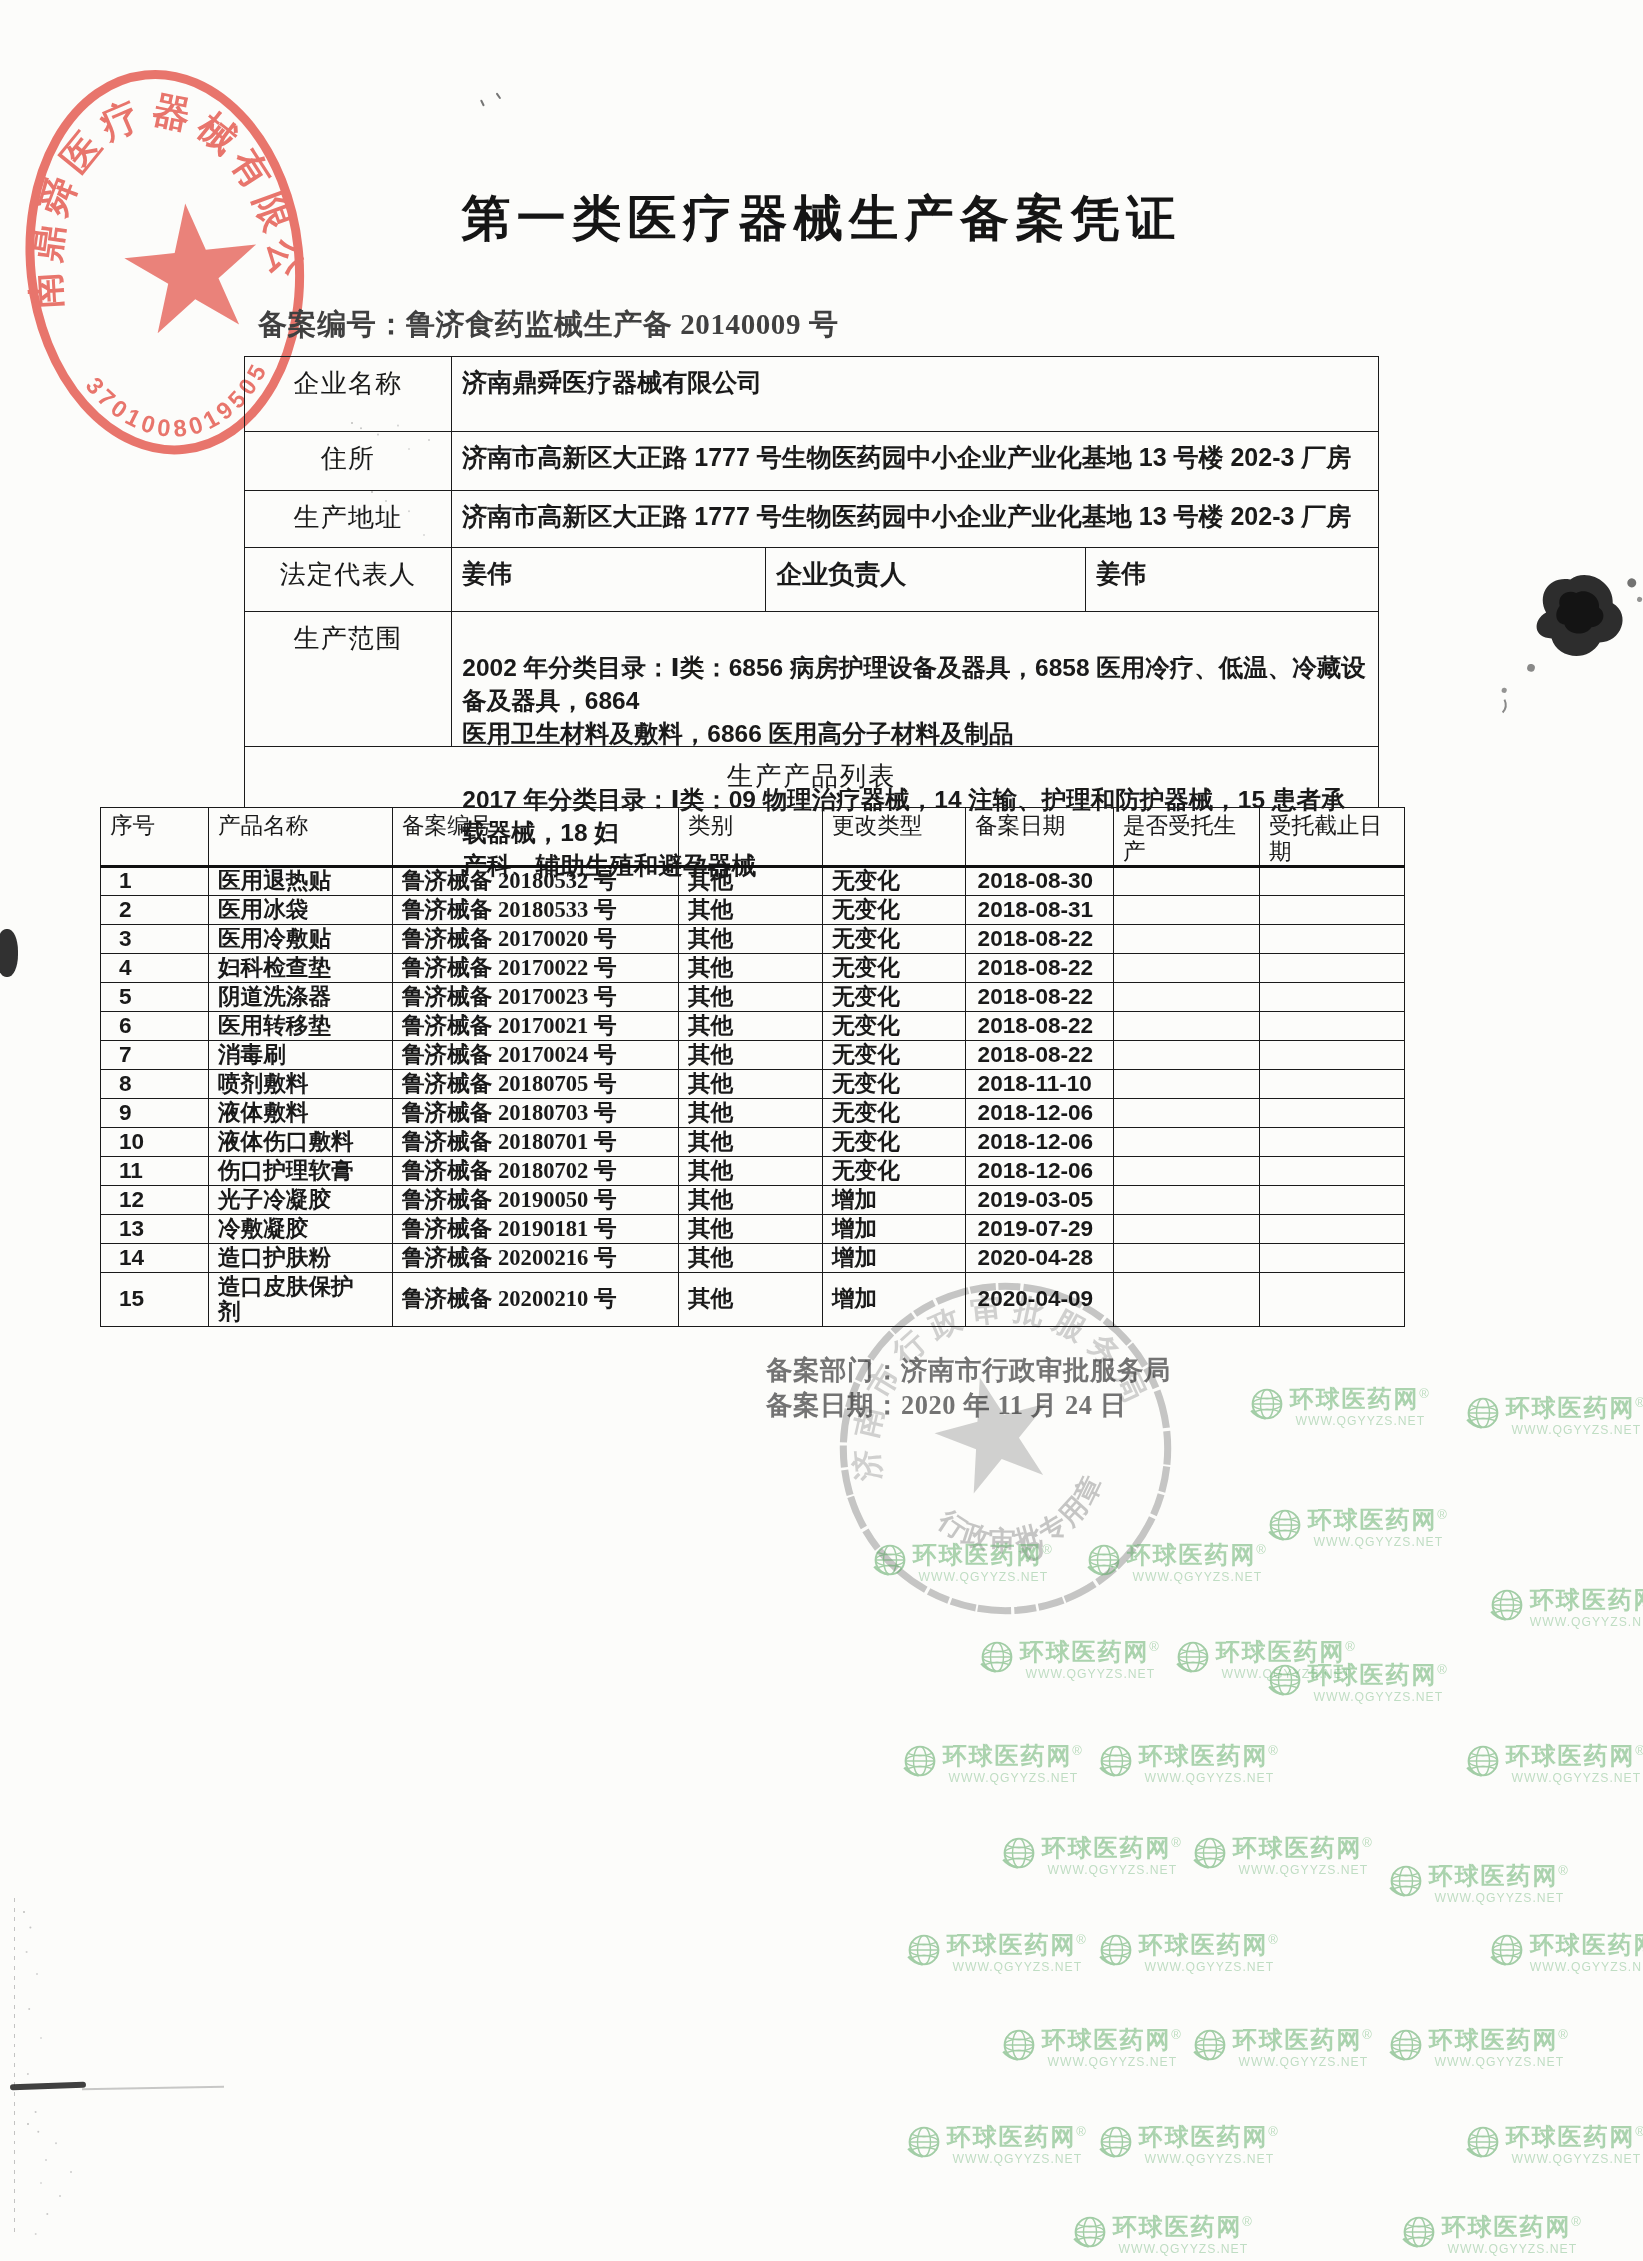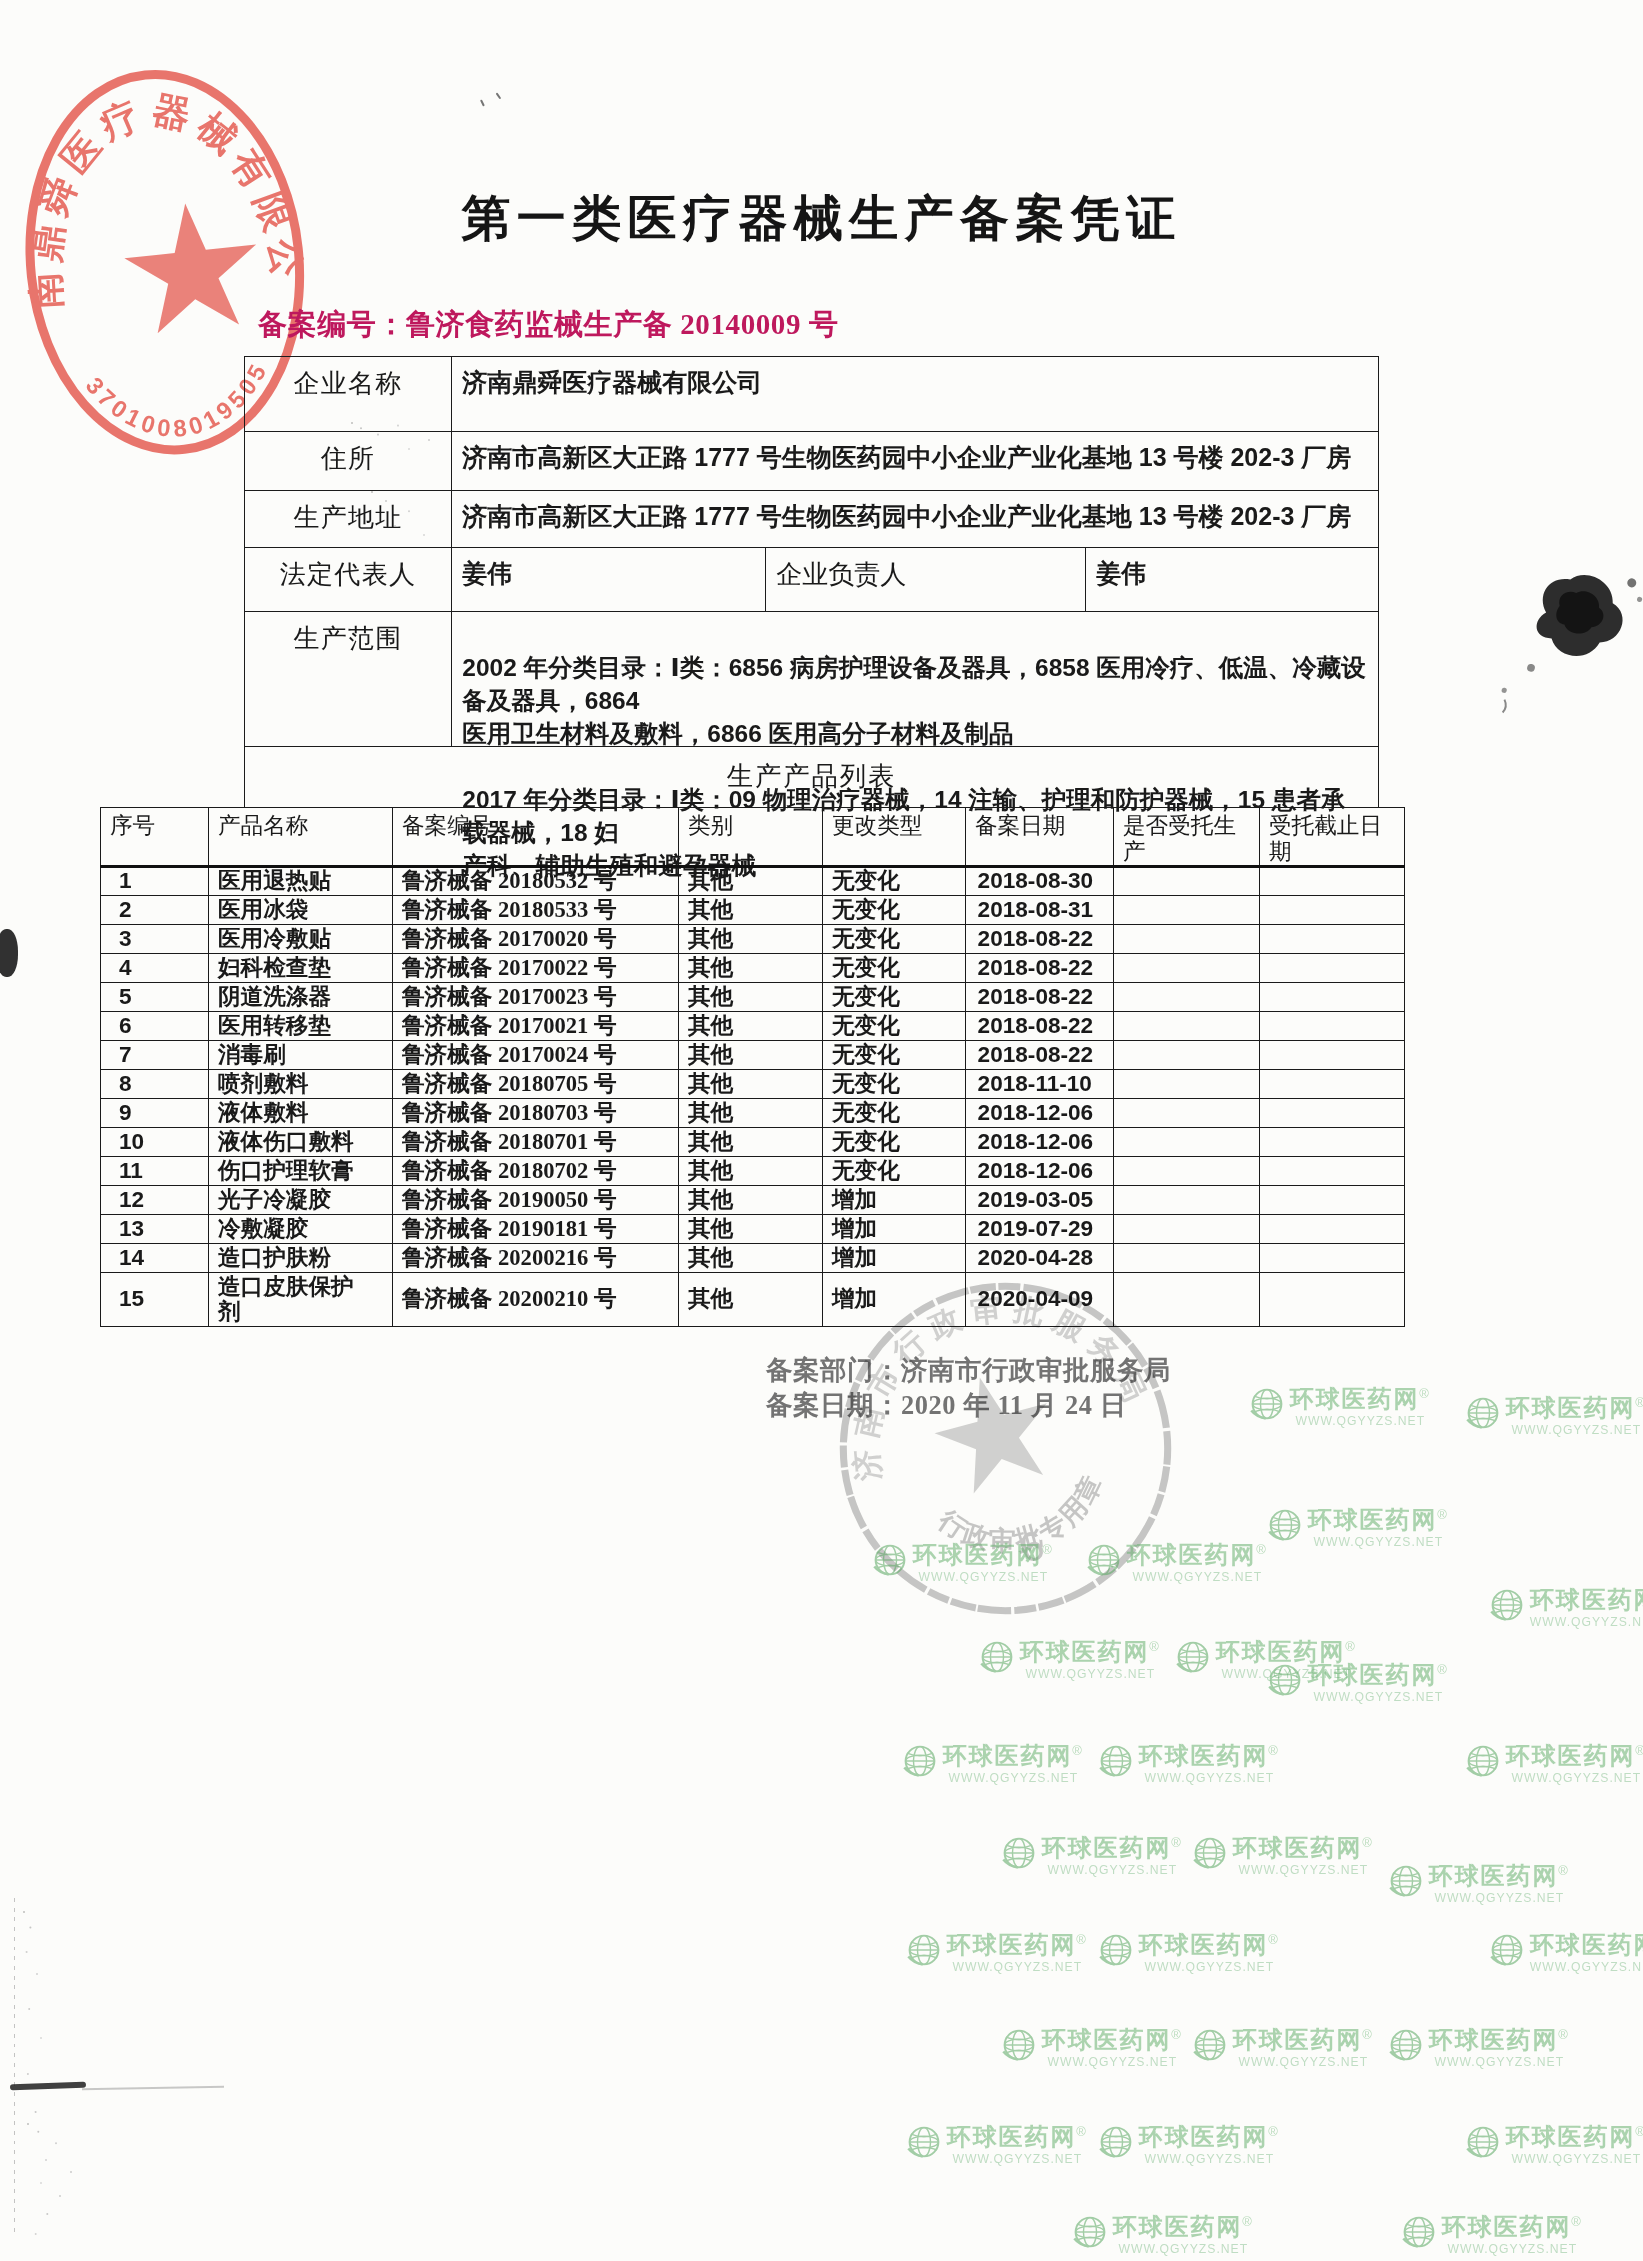--- a/index.html
+++ b/index.html
@@ -15,21 +15,21 @@
   .pre{white-space:pre-line;}
   
   .doc-title{
     position:absolute;top:186px;left:0;width:1643px;
     text-align:center;
     font-size:49px;font-weight:700;letter-spacing:6.4px;
     color:#151515;
   }
   .reg-line{
     position:absolute;top:305px;left:258px;
-    font-size:29px;font-weight:700;letter-spacing:0.6px;color:#be185d;
+    font-size:29px;font-weight:700;letter-spacing:0.6px;color:#404040;
   }
   
   .itable{
     position:absolute;left:244px;top:356px;width:1135px;
     border:1.9px solid #1b1b1b;
     box-sizing:border-box;
     background:transparent;
   }
   .irow{display:flex;border-top:1.3px solid #1b1b1b;box-sizing:border-box;}
   .irow:first-child{border-top:none;}
@@ -37,21 +37,21 @@
   .icell:first-child{border-left:none;}
   .ilabel{width:206px;flex:none;text-align:center;font-weight:500;letter-spacing:1.3px;}
   .ival{flex:1;font-family:"Liberation Sans","DejaVu Sans",sans-serif;font-weight:700;font-size:25px;white-space:nowrap;}
   .r1{height:74px;}
   .r2{height:59px;}
   .r3{height:57px;}
   .r4{height:64px;}
   .r5{height:135px;}
   .r6{height:61px;}
   .w487{width:314px;flex:none;}
-  .w496{width:320px;flex:none;text-align:left;font-weight:400;}
+  .w496{width:320px;flex:none;text-align:left;font-weight:700;}
   .scope{white-space:pre-line;line-height:33px;padding-top:6.4px;font-size:24.5px;}
   .plist-band{
     width:100%;text-align:center;font-size:26.4px;letter-spacing:1.9px;
     padding-top:11.6px;box-sizing:border-box;font-weight:500;
   }
   
   table.ptable{
     position:absolute;left:100px;top:807px;
     width:1304px;table-layout:fixed;
     border-collapse:collapse;

